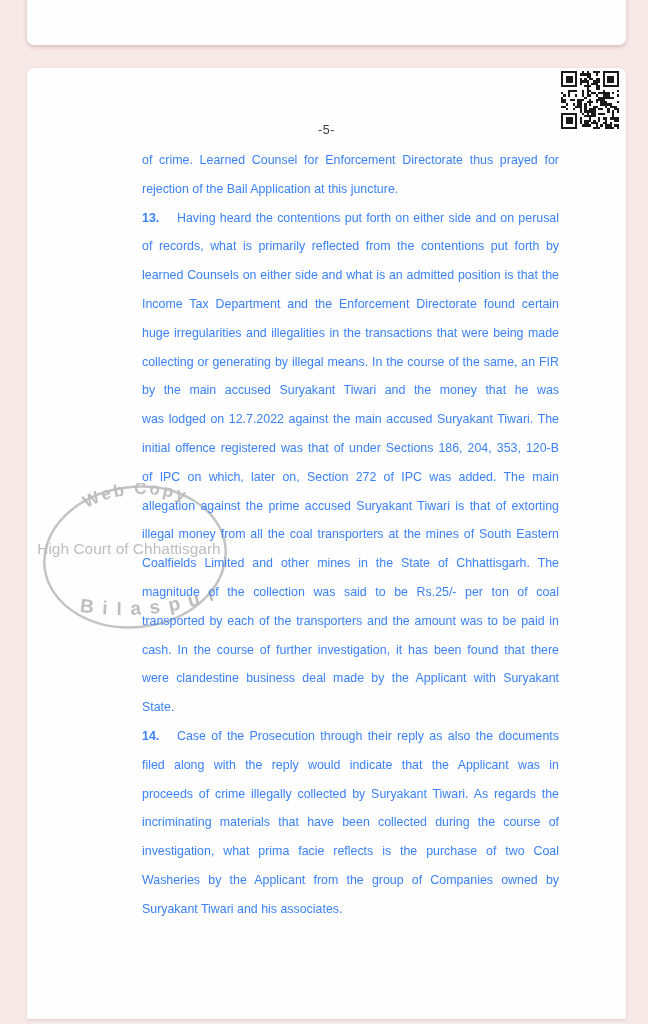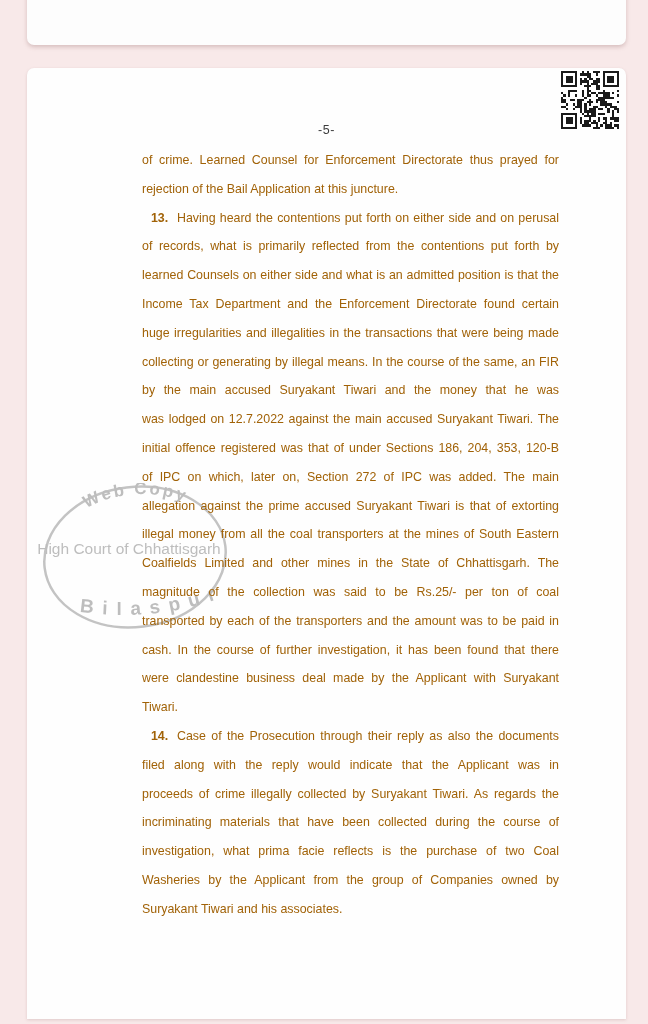--- a/index.html
+++ b/index.html
@@ -57,29 +57,29 @@
     color: #3d3d3d;
     letter-spacing: 0.5px;
   }
   .doc {
     position: absolute;
     left: 115px;
     top: 78px;
     width: 417px;
     font-size: 12.4px;
     line-height: 28.8px;
-    color: #a16207;
+    color: #3b82f6;
     z-index: 2;
   }
   .para { margin: 0; }
   .line { display: flex; }
   .line .num {
     flex: 0 0 35px;
     font-weight: 700;
-    text-align: center;
+    text-align: left;
   }
   .line .txt {
     flex: 1 1 auto;
     display: block;
     text-align: justify;
     text-align-last: justify;
   }
   .line.last .txt {
     text-align-last: left;
   }
@@ -404,21 +404,21 @@
           <div class="line">
             <span class="txt">transported by each of the transporters and the amount was to be paid in</span>
           </div>
           <div class="line">
             <span class="txt">cash. In the course of further investigation, it has been found that there</span>
           </div>
           <div class="line">
             <span class="txt">were clandestine business deal made by the Applicant with Suryakant</span>
           </div>
           <div class="line last">
-            <span class="txt">Tiwari.</span>
+            <span class="txt">State.</span>
           </div>
         </div>
         <div class="para">
           <div class="line">
             <span class="num">14.</span>
             <span class="txt">Case of the Prosecution through their reply as also the documents</span>
           </div>
           <div class="line">
             <span class="txt">filed along with the reply would indicate that the Applicant was in</span>
           </div>

